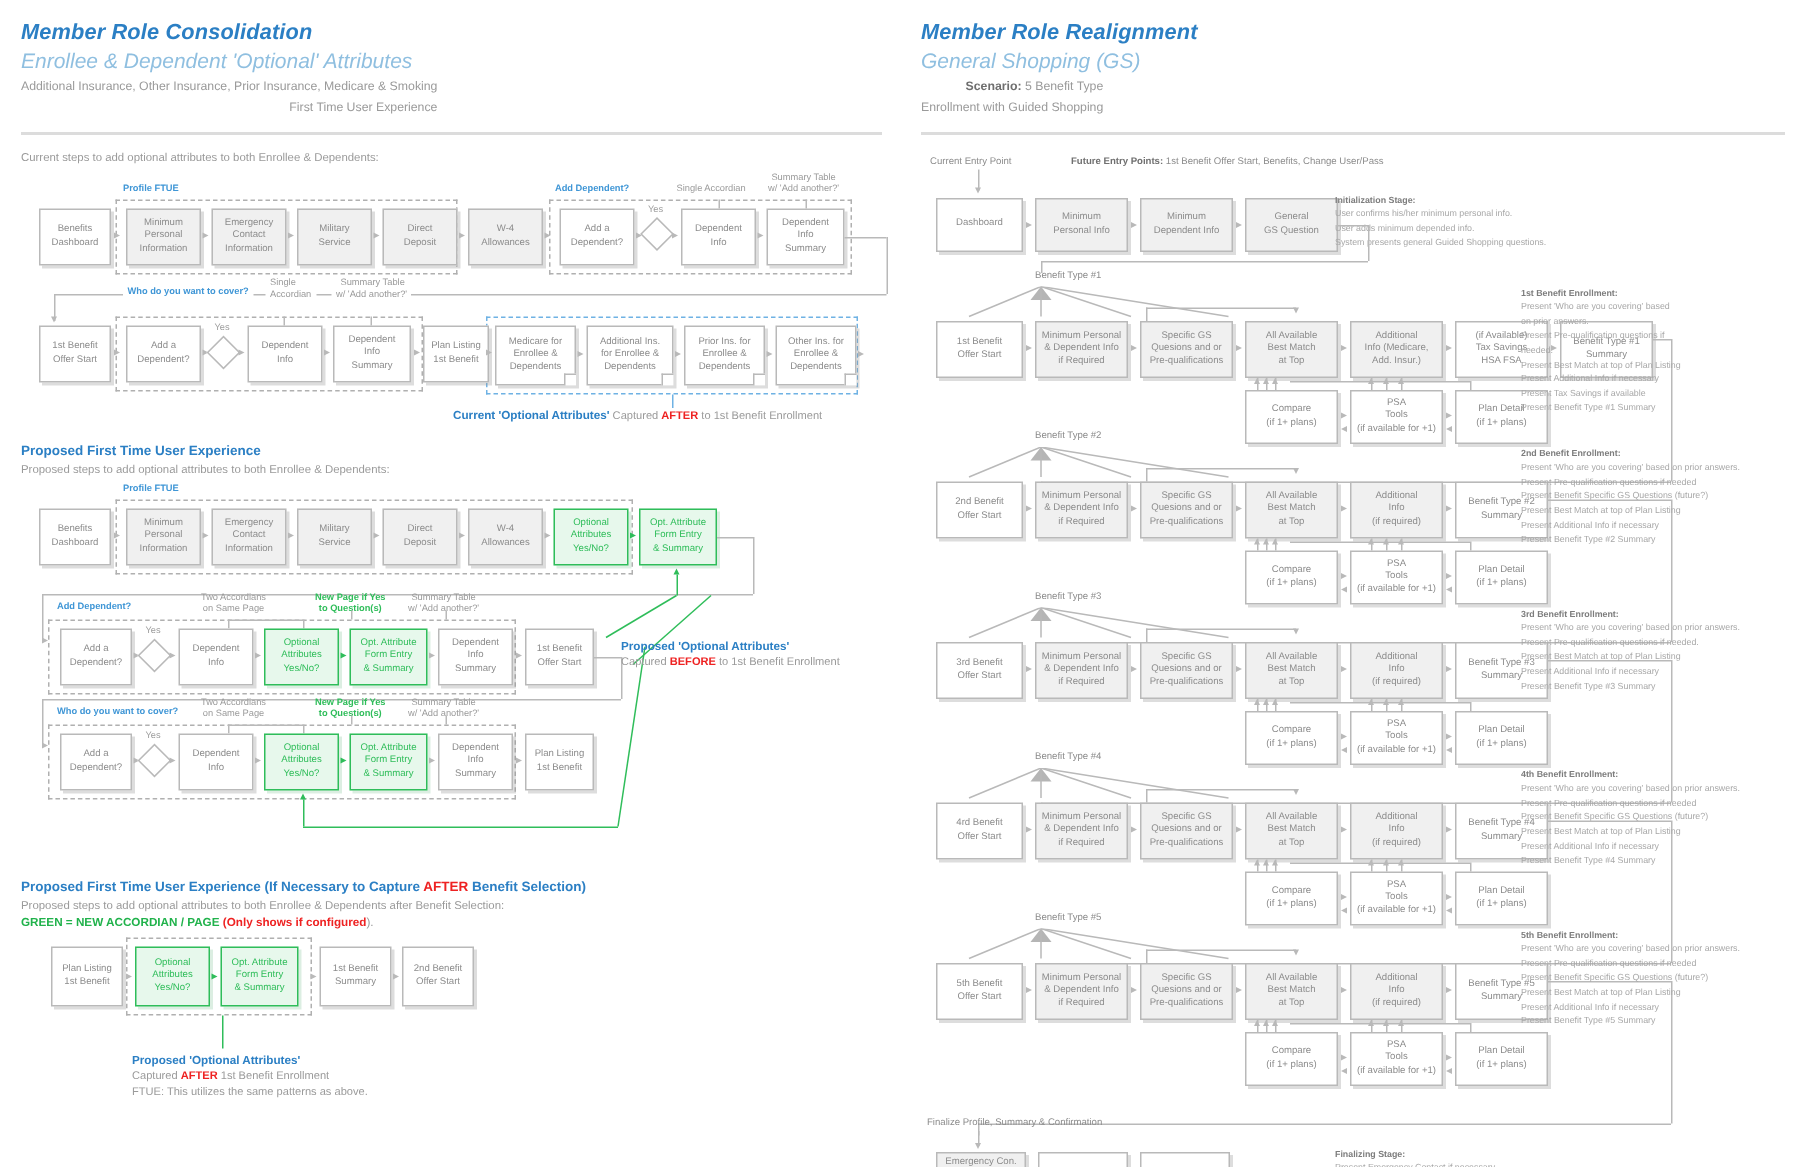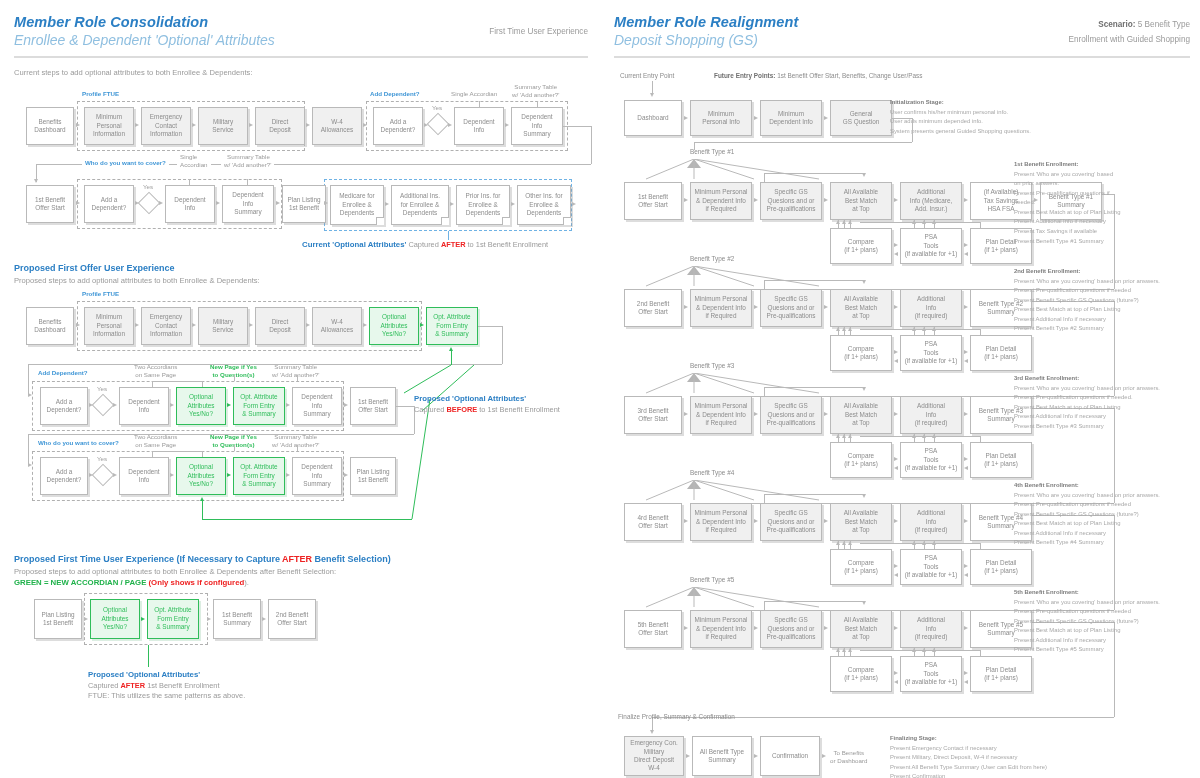--- a/index.html
+++ b/index.html
@@ -11,21 +11,21 @@
     color:#8c8c8c;
     overflow:hidden;
     position:relative;
   }
   .page { display:flex; width:1200px; height:778px; }
   .panel { position:relative; height:778px; }
   .panel-left  { width:600px; padding:14px 12px 0 14px; }
   .panel-right { width:600px; padding:14px 10px 0 14px; }
 
   
-  .hdr { display:flex; justify-content:space-between; align-items:center; }
+  .hdr { display:flex; justify-content:space-between; align-items:flex-start;flex-direction:column; }
   .hdr-l .h1 { font-size:14.5px; font-weight:bold; font-style:italic; color:#2b7fc4; letter-spacing:.1px; }
   .hdr-l .h2 { font-size:14px; font-style:italic; color:#8fbfe0; margin-top:2px; }
   .hdr-r { text-align:right; font-size:8.2px; color:#9a9a9a; line-height:1.75; padding-top:3px; }
   .hdr-r b { color:#6f6f6f; }
   .rule { height:2px; background:#dcdcdc; margin:8px 0 10px 0; }
 
   
   .sec-title { font-size:9px; font-weight:bold; color:#2b7fc4; margin-bottom:3px; }
   .sec-sub { font-size:7.6px; color:#9a9a9a; margin-bottom:2px; }
   .sec-green { font-size:7.8px; font-weight:bold; color:#20b24b; }
@@ -92,20 +92,21 @@
 <div class="page">
 
   <div class="panel panel-left">
 
     <div class="hdr">
       <div class="hdr-l">
         <div class="h1">Member Role Consolidation</div>
         <div class="h2">Enrollee &amp; Dependent 'Optional' Attributes</div>
       </div>
       <div class="hdr-r">
+        <div>Additional Insurance, Other Insurance, Prior Insurance, Medicare &amp; Smoking</div>
         <div>First Time User Experience</div>
       </div>
     </div>
     <div class="rule"></div>
 
     <div>
       <div class="sec-sub">Current steps to add optional attributes to both Enrollee &amp; Dependents:</div>
     </div>
 
     <div class="flow" style="height:172px;">
@@ -208,21 +209,21 @@
 Dependents</div>
       <div class="ar r" style="left:558px; top:123px;"></div>
 
       <div class="ln v b" style="left:434px; top:152px; height:9px;"></div>
       <div class="cap" style="left:288px; top:160px;">
         <b class="bl">Current 'Optional Attributes'</b><span> Captured </span><b class="red">AFTER</b><span> to 1st Benefit Enrollment</span>
       </div>
     </div>
 
     <div style="margin-top:12px;">
-      <div class="sec-title">Proposed First Offer User Experience</div>
+      <div class="sec-title">Proposed First Time User Experience</div>
       <div class="sec-sub">Proposed steps to add optional attributes to both Enrollee &amp; Dependents:</div>
     </div>
 
     <div class="flow" style="height:242px; margin-top:4px;">
       <div class="lbl b" style="left:68px; top:1px;">Profile FTUE</div>
       <div class="dash" style="left:63px; top:12px; width:345px; height:50px;"></div>
 
       <div class="box" style="left:12px; top:18px; width:48px; height:38px; white-space:pre;">Benefits
 Dashboard</div>
       <div class="ar r" style="left:62px; top:34px;"></div>
@@ -397,21 +398,21 @@
         <span>FTUE: This utilizes the same patterns as above.</span>
       </div>
     </div>
   </div>
 
   <div class="panel panel-right">
 
     <div class="hdr">
       <div class="hdr-l">
         <div class="h1">Member Role Realignment</div>
-        <div class="h2">Deposit Shopping (GS)</div>
+        <div class="h2">General Shopping (GS)</div>
       </div>
       <div class="hdr-r">
         <div><b>Scenario:</b><span> 5 Benefit Type</span></div>
         <div>Enrollment with Guided Shopping</div>
       </div>
     </div>
     <div class="rule"></div>
 
     <div class="flow" style="height:700px;" id="rflow">
 

